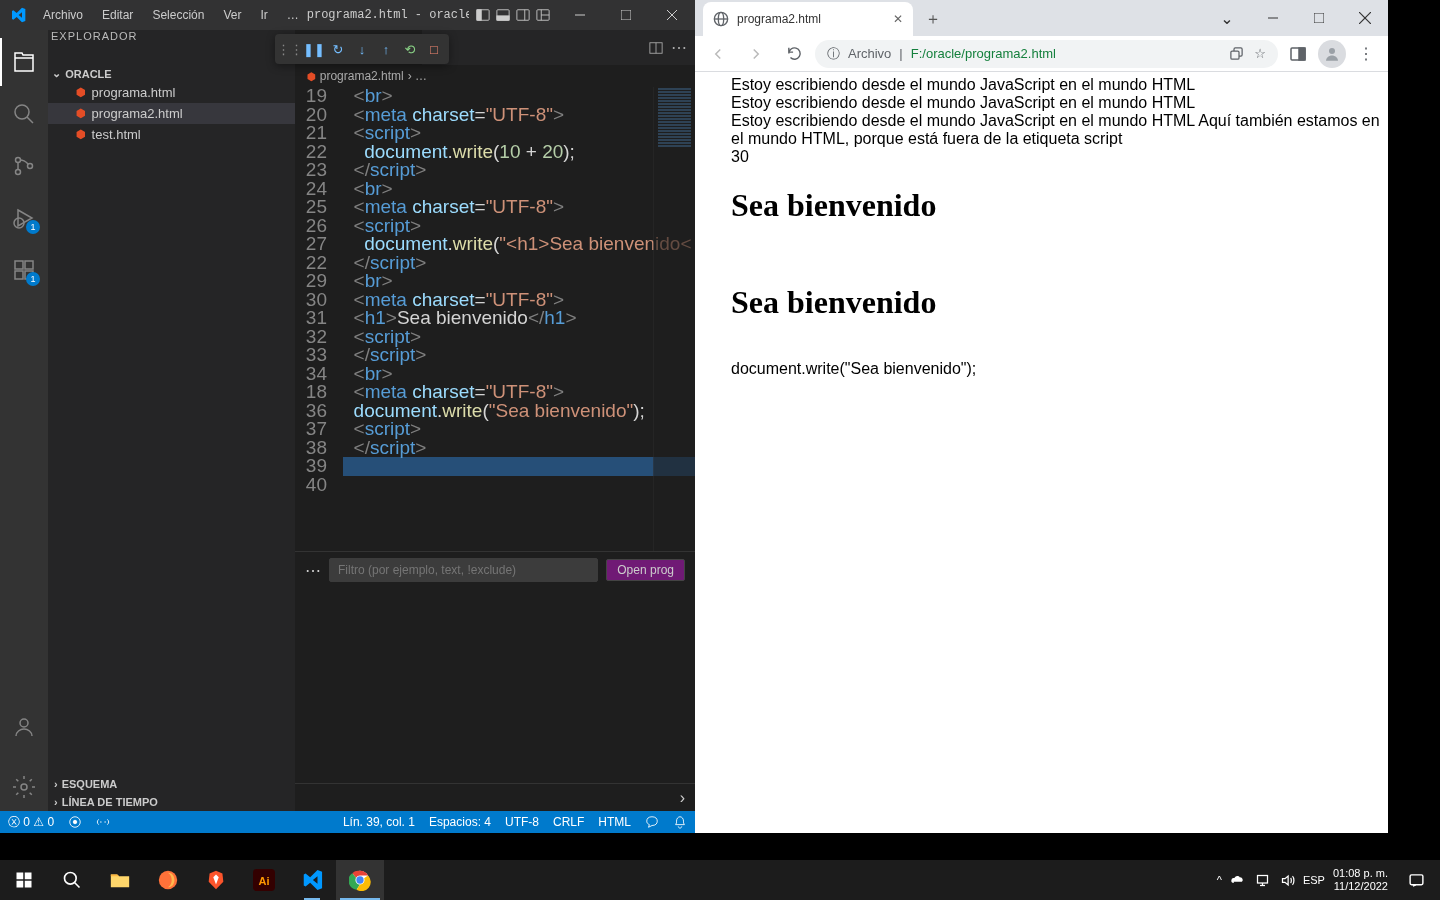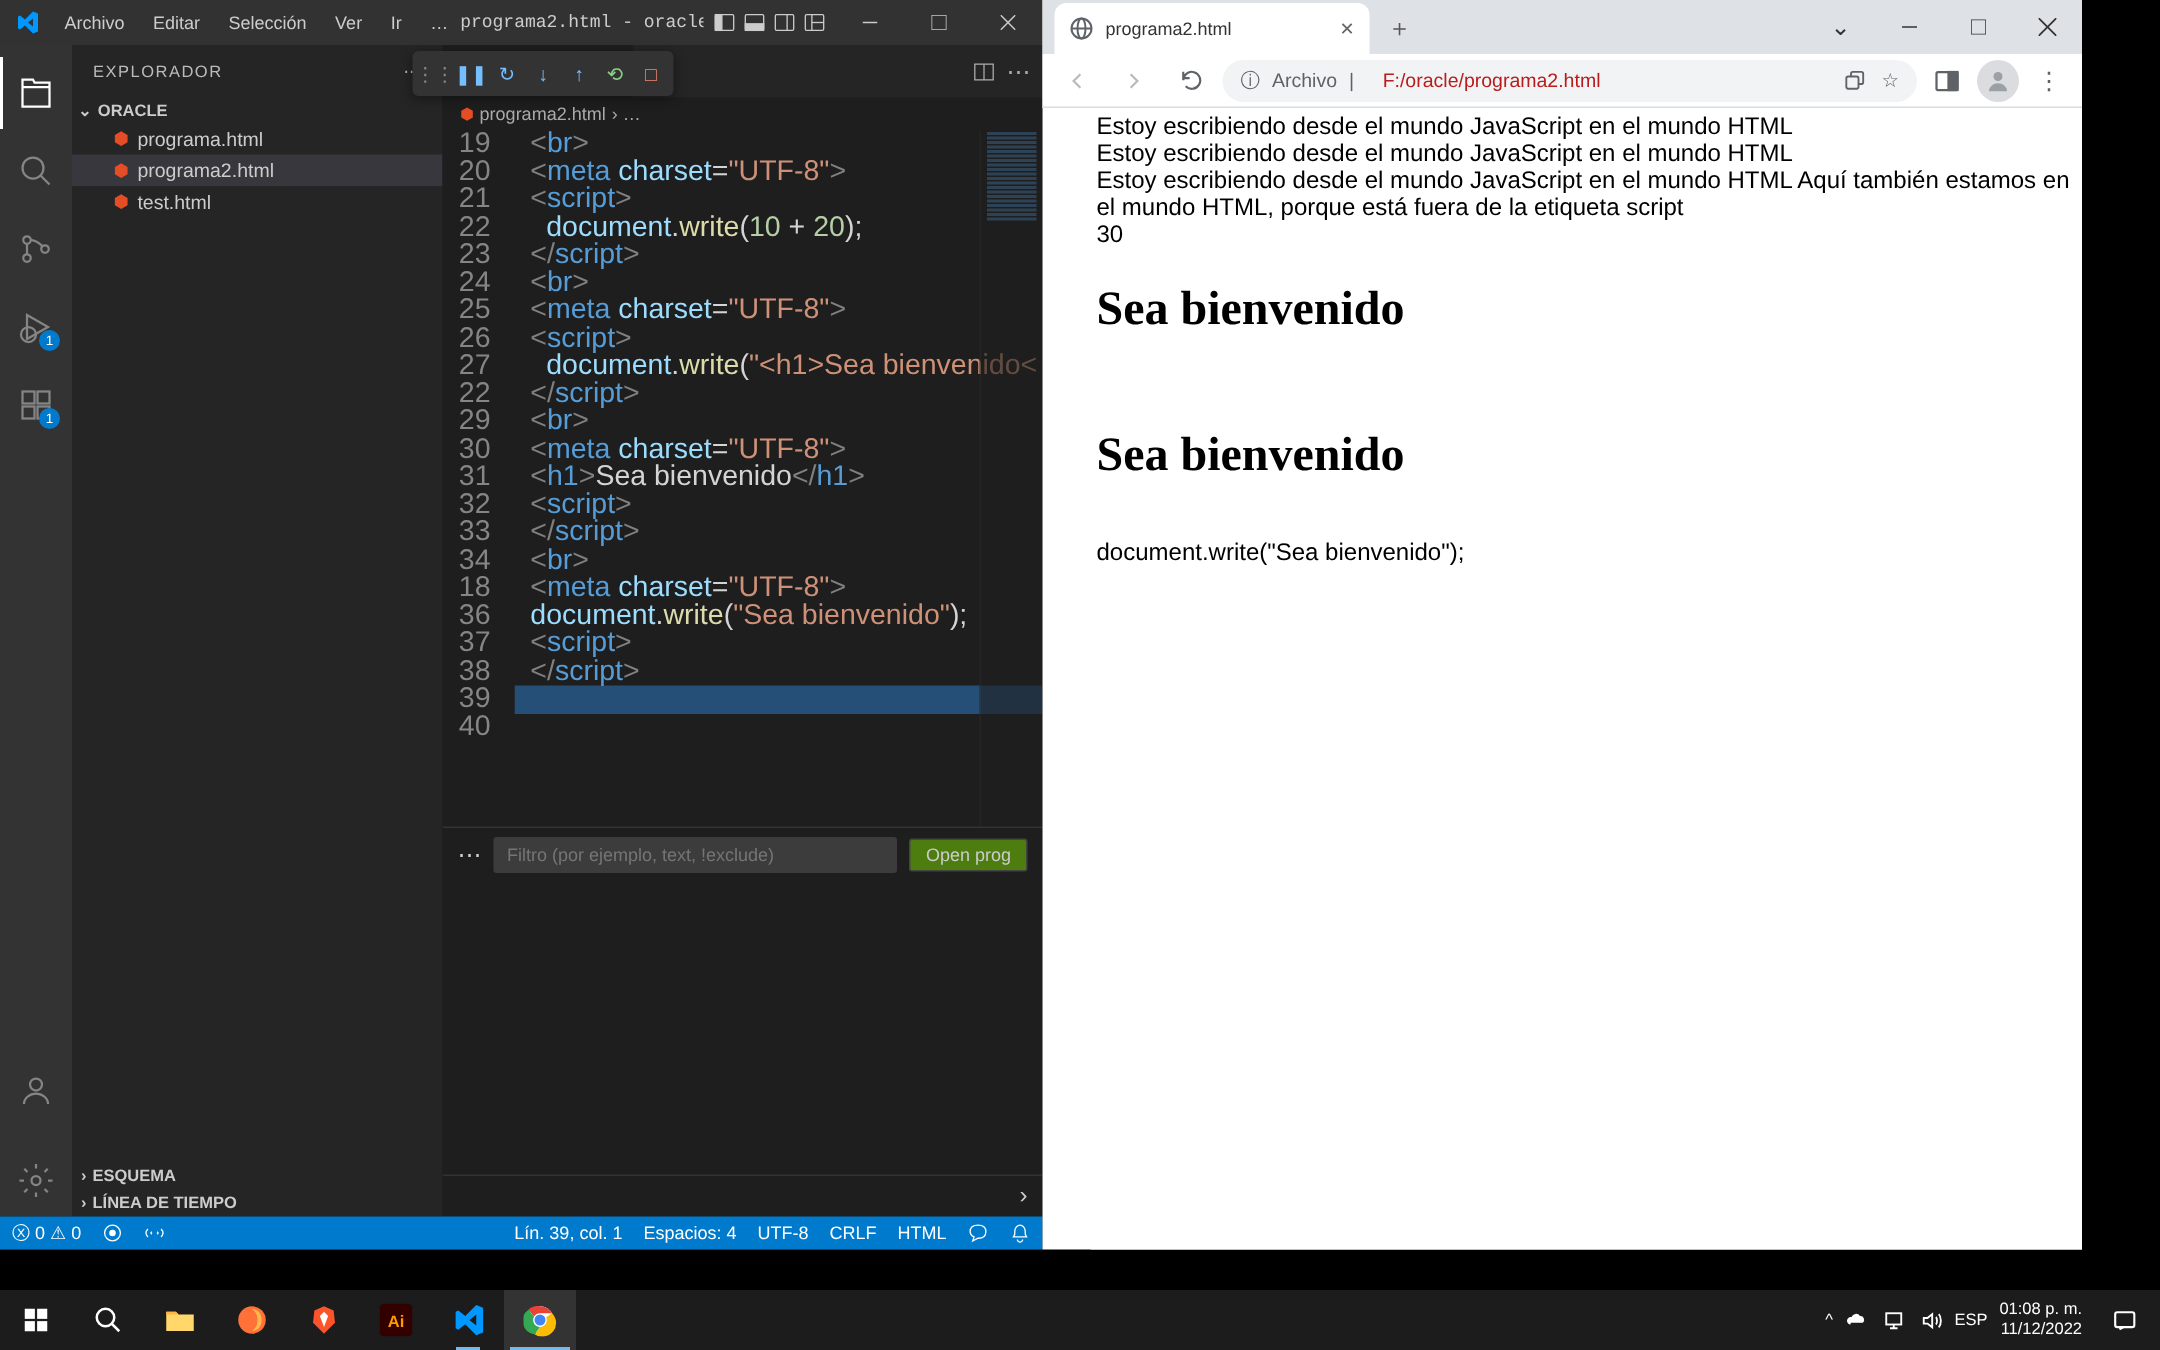--- a/index.html
+++ b/index.html
@@ -19,21 +19,21 @@
 
 .vs-body { flex:1; display:flex; overflow:hidden; }
 .activity { width:48px; background:#333333; display:flex; flex-direction:column; align-items:center; padding-top:8px; gap:4px; }
 .activity .act-item { width:48px; height:48px; display:flex; align-items:center; justify-content:center; color:#858585; position:relative; }
 .activity .act-item.active { color:#fff; }
 .activity .act-item.active::before { content:""; position:absolute; left:0; top:0; width:2px; height:48px; background:#fff; }
 .activity .badge { position:absolute; right:8px; bottom:8px; background:#007acc; color:#fff; border-radius:10px; font-size:9px; min-width:14px; height:14px; display:flex; align-items:center; justify-content:center; }
 .activity .bottom { margin-top:auto; margin-bottom:8px; }
 
 .sidebar { width:247px; background:#252526; display:flex; flex-direction:column; font-size:13px; }
-.sidebar .sb-head { height:35px; display:flex; align-items:center; padding:0 14px; font-size:11px; letter-spacing:1px; color:#bbb; }
+.sidebar .sb-head { height:35px; display:flex; align-items:flex-start; padding:0 3px; font-size:11px; letter-spacing:1px; color:#bbb; }
 .sidebar .sb-head .dots { margin-left:auto; }
 .sidebar .folder { padding:2px 4px; display:flex; align-items:center; gap:4px; font-size:11px; font-weight:bold; color:#ccc; }
 .sidebar .tree { flex:1; }
 .sidebar .file { padding:3px 0 3px 28px; display:flex; align-items:center; gap:6px; color:#ccc; font-size:13px; }
 .sidebar .file.active { background:#37373d; }
 .sidebar .file .ficon { color:#e44d26; font-weight:bold; font-size:11px; }
 .sidebar .sb-section { padding:3px 6px; font-size:11px; font-weight:bold; display:flex; align-items:center; gap:4px; color:#ccc; }
 
 .editor-col { flex:1; display:flex; flex-direction:column; background:#1e1e1e; overflow:hidden; }
 .debug-toolbar { position:absolute; top:34px; left:275px; background:#333; border-radius:4px; box-shadow:0 2px 8px rgba(0,0,0,.4); display:flex; padding:4px; gap:2px; z-index:10; }
@@ -62,41 +62,41 @@
 .tok-num { color:#b5cea8; }
 .tok-punct { color:#d4d4d4; }
 .tok-txt { color:#d4d4d4; }
 .minimap { position:absolute; right:0; top:0; width:42px; height:100%; background:#1e1e1e; opacity:.6; border-left:1px solid #2a2a2a; }
 .minimap div { height:2px; margin:1px 4px; background:#3a5a7a; }
 
 .panel { height:260px; border-top:1px solid #333; background:#1e1e1e; display:flex; flex-direction:column; }
 .panel-top { display:flex; align-items:center; padding:6px 10px; gap:8px; }
 .panel-top .dots { color:#ccc; }
 .filter-input { flex:1; background:#3c3c3c; border:1px solid #3c3c3c; color:#ccc; padding:4px 8px; font-size:12px; border-radius:2px; }
-.open-btn { background:#4d7c0f; border:1px solid #444; color:#ccc; padding:3px 10px; font-size:12px; border-radius:2px; }
+.open-btn { background:#701a75; border:1px solid #444; color:#ccc; padding:3px 10px; font-size:12px; border-radius:2px; }
 .panel-nav { height:28px; border-top:1px solid #333; display:flex; align-items:center; justify-content:flex-end; padding:0 10px; color:#ccc; }
 
 .statusbar { height:22px; background:#007acc; color:#fff; display:flex; align-items:center; font-size:12px; padding:0 8px; gap:14px; }
 .statusbar .right { margin-left:auto; display:flex; gap:14px; }
 .statusbar span svg { vertical-align:middle; }
 
 
 .chrome { position:absolute; left:695px; top:0; width:693px; height:833px; background:#fff; display:flex; flex-direction:column; }
 .chrome-tabs { height:36px; background:#dee1e6; display:flex; align-items:flex-end; padding-left:8px; }
 .chrome-tab { background:#fff; height:34px; min-width:210px; border-radius:8px 8px 0 0; display:flex; align-items:center; padding:0 10px; gap:8px; font-size:12px; color:#333; }
 .chrome-tab .globe { width:16px; height:16px; color:#666; }
 .chrome-tab .close { margin-left:auto; color:#666; }
 .new-tab { width:28px; height:28px; display:flex; align-items:center; justify-content:center; color:#555; margin-left:6px; margin-bottom:3px; }
 .chrome-winctrl { margin-left:auto; display:flex; height:36px; }
 .chrome-winctrl span { width:46px; display:flex; align-items:center; justify-content:center; color:#333; }
 .chrome-toolbar { height:36px; background:#fff; border-bottom:1px solid #dadce0; display:flex; align-items:center; padding:0 6px; gap:4px; }
 .chrome-toolbar .nav-btn { width:34px; height:28px; display:flex; align-items:center; justify-content:center; color:#5f6368; }
 .chrome-toolbar .nav-btn.disabled { color:#bababa; }
 .omnibox { flex:1; height:28px; background:#f1f3f4; border-radius:14px; display:flex; align-items:center; padding:0 12px; gap:8px; font-size:13px; color:#5f6368; }
-.omnibox .url { color:#b91c1c;margin-left:11px; }
+.omnibox .url { color:#15803d; }
 .omnibox .end-icons { margin-left:auto; display:flex; gap:10px; color:#5f6368; }
 .chrome-toolbar .ext { width:32px; display:flex; align-items:center; justify-content:center; color:#5f6368; }
 .profile { width:28px; height:28px; border-radius:50%; background:#dadce0; display:flex; align-items:center; justify-content:center; }
 .chrome-content { flex:1; background:#fff; padding:4px 4px; font-family:"Times New Roman",serif; color:#000; font-size:16px; overflow:hidden;margin-left:32px; }
 .chrome-content h1 { font-size:32px; font-weight:bold; margin:21px 0; font-family:"Times New Roman",serif; }
 
 
 .taskbar { position:absolute; left:0; bottom:0; width:1440px; height:40px; background:#1c1c1c; display:flex; align-items:center; }
 .taskbar .tb-item { width:48px; height:40px; display:flex; align-items:center; justify-content:center; position:relative; }
 .taskbar .tb-item.active { background:#333; }

